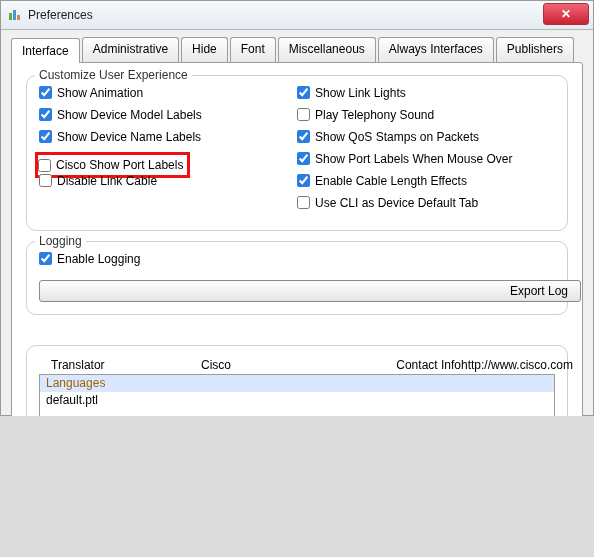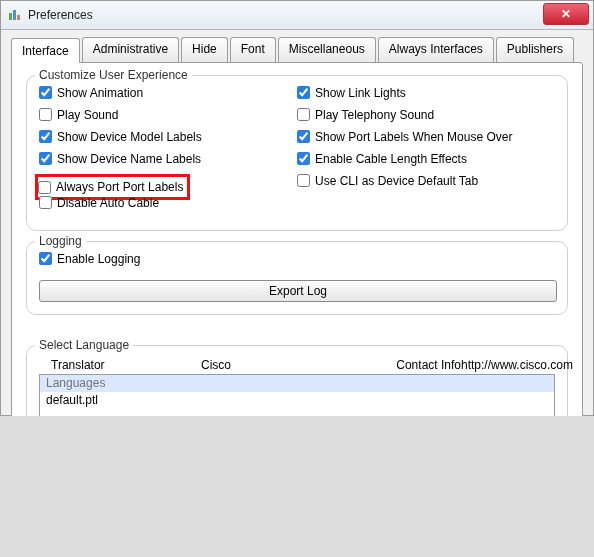--- a/index.html
+++ b/index.html
@@ -21,31 +21,31 @@
   .group{border:1px solid #cfcfcf;border-radius:10px;padding:10px 12px 12px 12px;margin-bottom:10px;position:relative;}
   .group .legend{position:absolute;top:-8px;left:8px;background:#fff;padding:0 4px;font-size:12px;color:#333;}
   
   .cols{display:flex;}
   .col{flex:1;}
   .chk{display:flex;align-items:flex-start;height:22px;}
   .chk input{margin:0 5px 0 0;width:13px;height:13px;}
   .chk label{white-space:nowrap;}
   .highlight{border:3px solid #e11;display:inline-flex;align-items:center;padding:0 4px 0 0;height:20px;margin-left:-4px;}
   
-  .btn{display:block;border:1px solid #8a8a8a;border-radius:3px;background:linear-gradient(#fdfdfd,#e5e5e5);text-align:center;padding:3px 0;cursor:default;}
+  .btn{display:block;border:1px solid #8a8a8a;border-radius:3px;background:linear-gradient(#fdfdfd,#e5e5e5);text-align:right;padding:3px 12px;cursor:default;}
   .btn.wide{width:100%;}
   
   .lang-head{display:flex;padding:2px 4px;}
   .lh1{flex:0 0 150px;margin-left:8px;}
   .lh2{flex:0 0 140px;}
   .lh3{flex:0 0 120px;text-align:right;}
   .lh4{flex:1;}
   .lang-list{border:1px solid #9c9c9c;background:#fff;height:90px;overflow:auto;}
   .lang-row{padding:1px 6px;border-bottom:1px solid transparent;font-size:12px;}
-  .lang-row.sel{background:#d9e8ff;color:#737373;}
+  .lang-row.sel{background:#d9e8ff;color:#a16207;}
   .bottom-row{display:flex;justify-content:flex-end;margin-top:10px;}
   .bottom-row .btn{width:200px;}
   
   input[type=checkbox]{accent-color:#2a7de1;}
 </style>
 </head>
 <body>
 
 <div class="window">
   <div class="titlebar">
@@ -77,50 +77,50 @@
 
       <div class="group">
         <div class="legend">Customize User Experience</div>
         <div class="cols">
           <div class="col">
             <div class="chk">
                 <input type="checkbox" checked="" style="">
                 <label>Show Animation</label>
               </div>
             <div class="chk">
-                <input type="checkbox" style="">
-                <label>Play Sound</label>
-              </div>
-            <div class="chk">
                 <input type="checkbox" checked="" style="">
                 <label>Show Device Model Labels</label>
               </div>
             <div class="chk">
                 <input type="checkbox" checked="" style="">
                 <label>Show Device Name Labels</label>
               </div>
             <div class="chk">
                 <span class="highlight">
                   <input type="checkbox" style="">
-                  <label>Always Port Port Labels</label>
+                  <label>Cisco Show Port Labels</label>
                 </span>
               </div>
             <div class="chk">
                 <input type="checkbox" style="">
-                <label>Disable Auto Cable</label>
+                <label>Disable Link Cable</label>
               </div>
           </div>
           <div class="col">
             <div class="chk">
                 <input type="checkbox" checked="" style="">
                 <label>Show Link Lights</label>
               </div>
             <div class="chk">
                 <input type="checkbox" style="">
                 <label>Play Telephony Sound</label>
+              </div>
+            <div class="chk">
+                <input type="checkbox" checked="" style="">
+                <label>Show QoS Stamps on Packets</label>
               </div>
             <div class="chk">
                 <input type="checkbox" checked="" style="">
                 <label>Show Port Labels When Mouse Over</label>
               </div>
             <div class="chk">
                 <input type="checkbox" checked="" style="">
                 <label>Enable Cable Length Effects</label>
               </div>
             <div class="chk">
@@ -136,21 +136,20 @@
         <div class="chk" style="margin-bottom:6px;">
             <input type="checkbox" checked="" style="">
             <label>Enable Logging</label>
           </div>
         <div class="btn wide">Export Log</div>
       </div>
 
       <div style="height:20px;"></div>
 
       <div class="group" style="padding-bottom:14px;">
-        <div class="legend">Select Language</div>
         <div class="lang-head">
           <div class="lh1">Translator</div>
           <div class="lh2">Cisco</div>
           <div class="lh3">Contact Info</div>
           <div class="lh4">http://www.cisco.com</div>
         </div>
         <div class="lang-list">
           <div class="lang-row sel"><span>Languages</span></div>
           <div class="lang-row"><span>default.ptl</span></div>
         </div>

